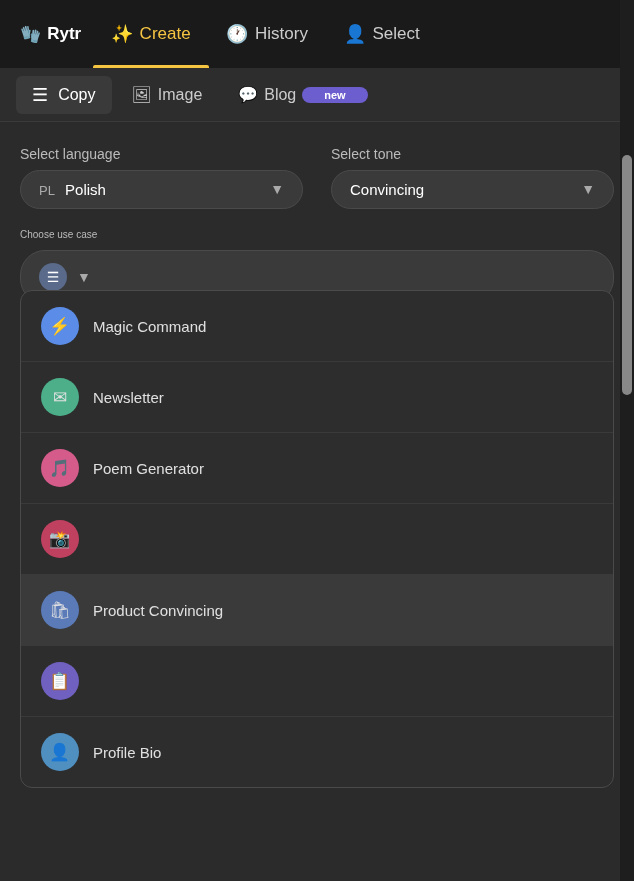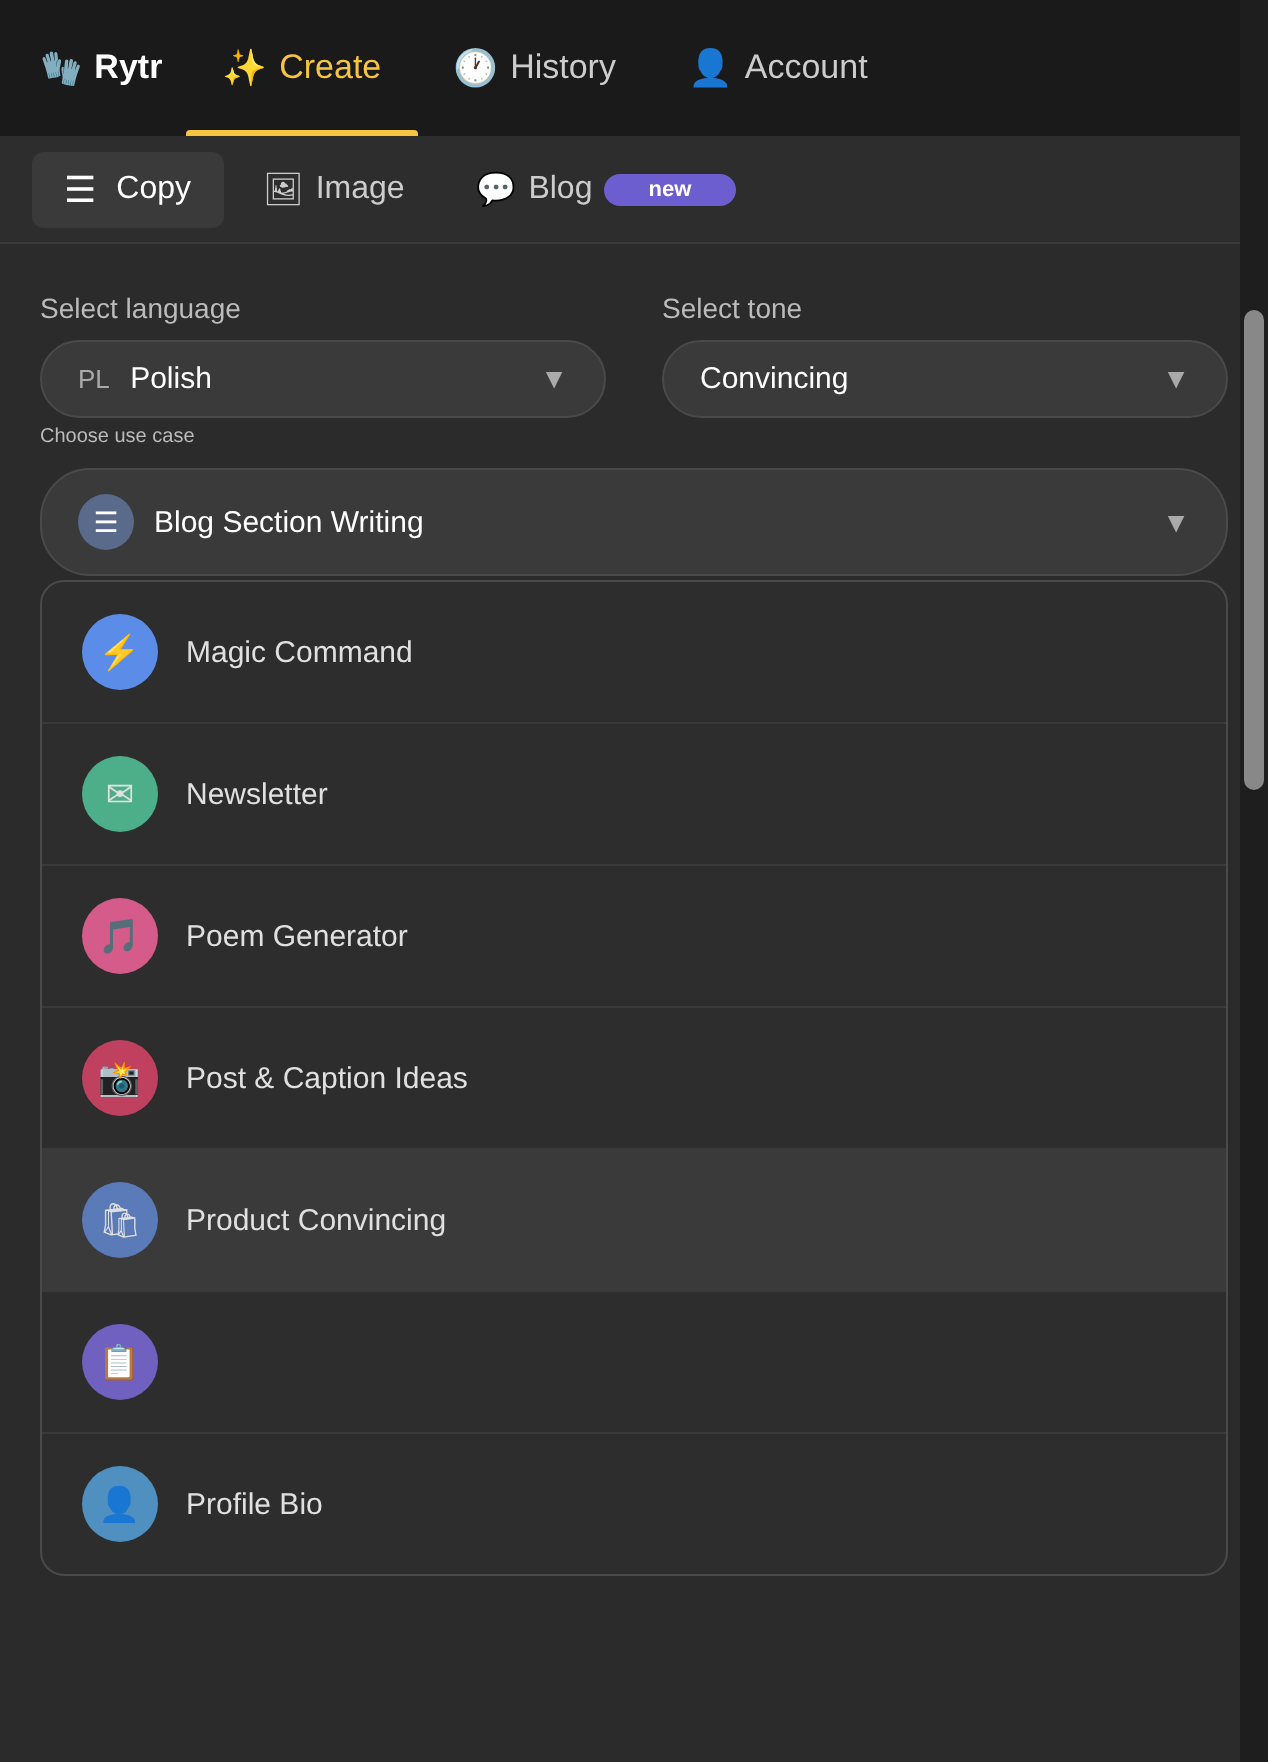--- a/index.html
+++ b/index.html
@@ -101,21 +101,21 @@
     
     .main-content {
       padding: 24px 20px 0 20px;
       position: relative;
     }
 
     
     .selectors-row {
       display: flex;
       gap: 28px;
-      margin-bottom: 4px;
+      margin-bottom: 20px;
     }
     .selector-group {
       flex: 1;
     }
     .selector-label {
       font-size: 14px;
       color: #bbb;
       margin-bottom: 8px;
     }
     .selector-dropdown {
@@ -259,21 +259,21 @@
   <div class="nav-item active">
     <span class="nav-icon">✨</span>
     <span>Create</span>
   </div>
   <div class="nav-item">
     <span class="nav-icon">🕐</span>
     <span>History</span>
   </div>
   <div class="nav-item">
     <span class="nav-icon">👤</span>
-    <span>Account</span>
+    <span>Select</span>
   </div>
 </nav>
 
 <div class="sub-nav">
   <div class="sub-nav-item active">
     <span class="hamburger-icon">☰</span>
     <span>Copy</span>
   </div>
   <div class="sub-nav-item">
     <span>🖼</span>
@@ -304,42 +304,40 @@
       <div class="selector-dropdown">
         <span>Convincing</span>
         <span class="chevron">▼</span>
       </div>
     </div>
   </div>
 
   <div class="use-case-label">Choose use case</div>
   <div class="use-case-dropdown">
     <div class="use-case-icon">☰</div>
-    <span class="use-case-text">Blog Section Writing</span>
     <span class="chevron">▼</span>
   </div>
 
   <div class="dropdown-list">
     <div class="dropdown-list-inner">
 
     <div class="dropdown-item">
           <div class="item-icon" style="background: rgb(91, 141, 232);">⚡</div>
           <span>Magic Command</span>
         </div>
         <div class="dropdown-item">
           <div class="item-icon" style="background: rgb(76, 175, 138);">✉</div>
           <span>Newsletter</span>
         </div>
         <div class="dropdown-item">
           <div class="item-icon" style="background: rgb(212, 91, 138);">🎵</div>
           <span>Poem Generator</span>
         </div>
         <div class="dropdown-item">
           <div class="item-icon" style="background: rgb(192, 64, 96);">📸</div>
-          <span>Post &amp; Caption Ideas</span>
         </div>
         <div class="dropdown-item highlighted">
           <div class="item-icon" style="background: rgb(90, 122, 184);">🛍</div>
           <span>Product Convincing</span>
         </div>
         <div class="dropdown-item">
           <div class="item-icon" style="background: rgb(112, 96, 192);">📋</div>
         </div>
         <div class="dropdown-item">
           <div class="item-icon" style="background: rgb(80, 144, 192);">👤</div>

